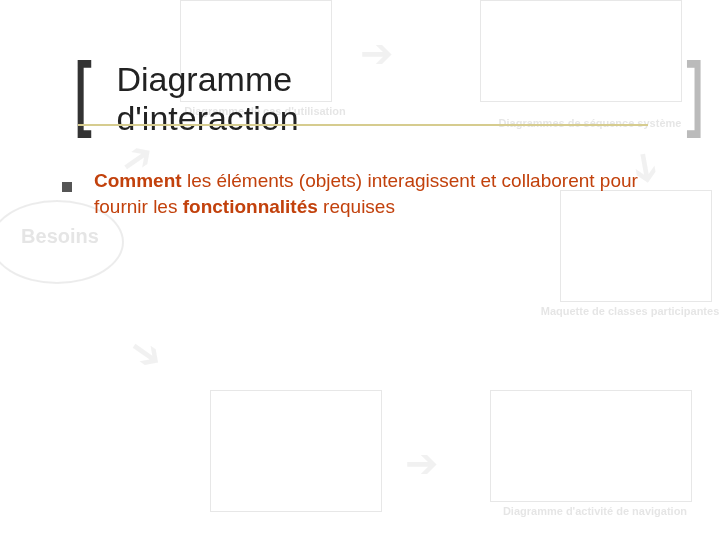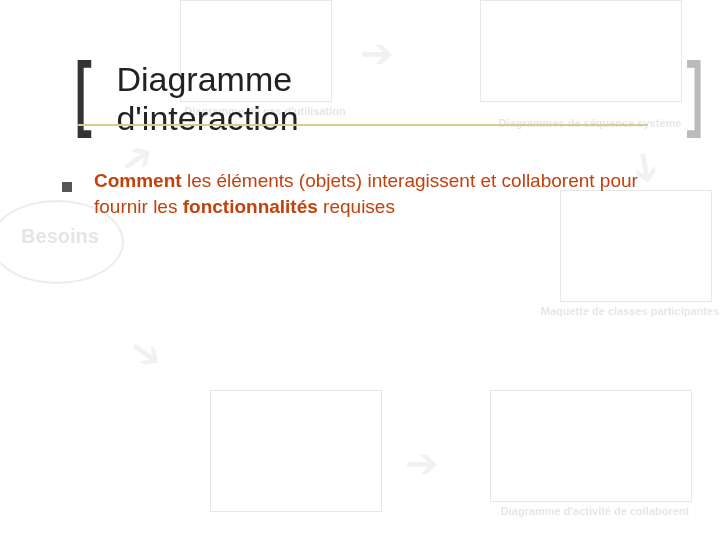--- a/index.html
+++ b/index.html
@@ -33,21 +33,21 @@
     <div class="box" style="left:180px;top:0px;width:150px;height:100px"></div>
     <div class="lbl" style="left:180px;top:105px;width:170px">Diagramme de cas d'utilisation</div>
 
     <div class="box" style="left:480px;top:0px;width:200px;height:100px"></div>
     <div class="lbl" style="left:490px;top:117px;width:200px">Diagrammes de séquence système</div>
 
     <div class="box" style="left:560px;top:190px;width:150px;height:110px"></div>
     <div class="lbl" style="left:540px;top:305px;width:180px">Maquette de classes participantes</div>
 
     <div class="box" style="left:490px;top:390px;width:200px;height:110px"></div>
-    <div class="lbl" style="left:490px;top:505px;width:210px">Diagramme d'activité de collaborent</div>
+    <div class="lbl" style="left:490px;top:505px;width:210px">Diagramme d'activité de navigation</div>
 
     <div class="box" style="left:210px;top:390px;width:170px;height:120px"></div>
 
     <div class="arrow" style="left:360px;top:30px">➔</div>
     <div class="arrow" style="left:120px;top:135px;transform:rotate(-35deg)">➔</div>
     <div class="arrow" style="left:130px;top:330px;transform:rotate(35deg)">➔</div>
     <div class="arrow" style="left:405px;top:440px">➔</div>
     <div class="arrow" style="left:630px;top:145px;transform:rotate(80deg)">➔</div>
   </div>
 

